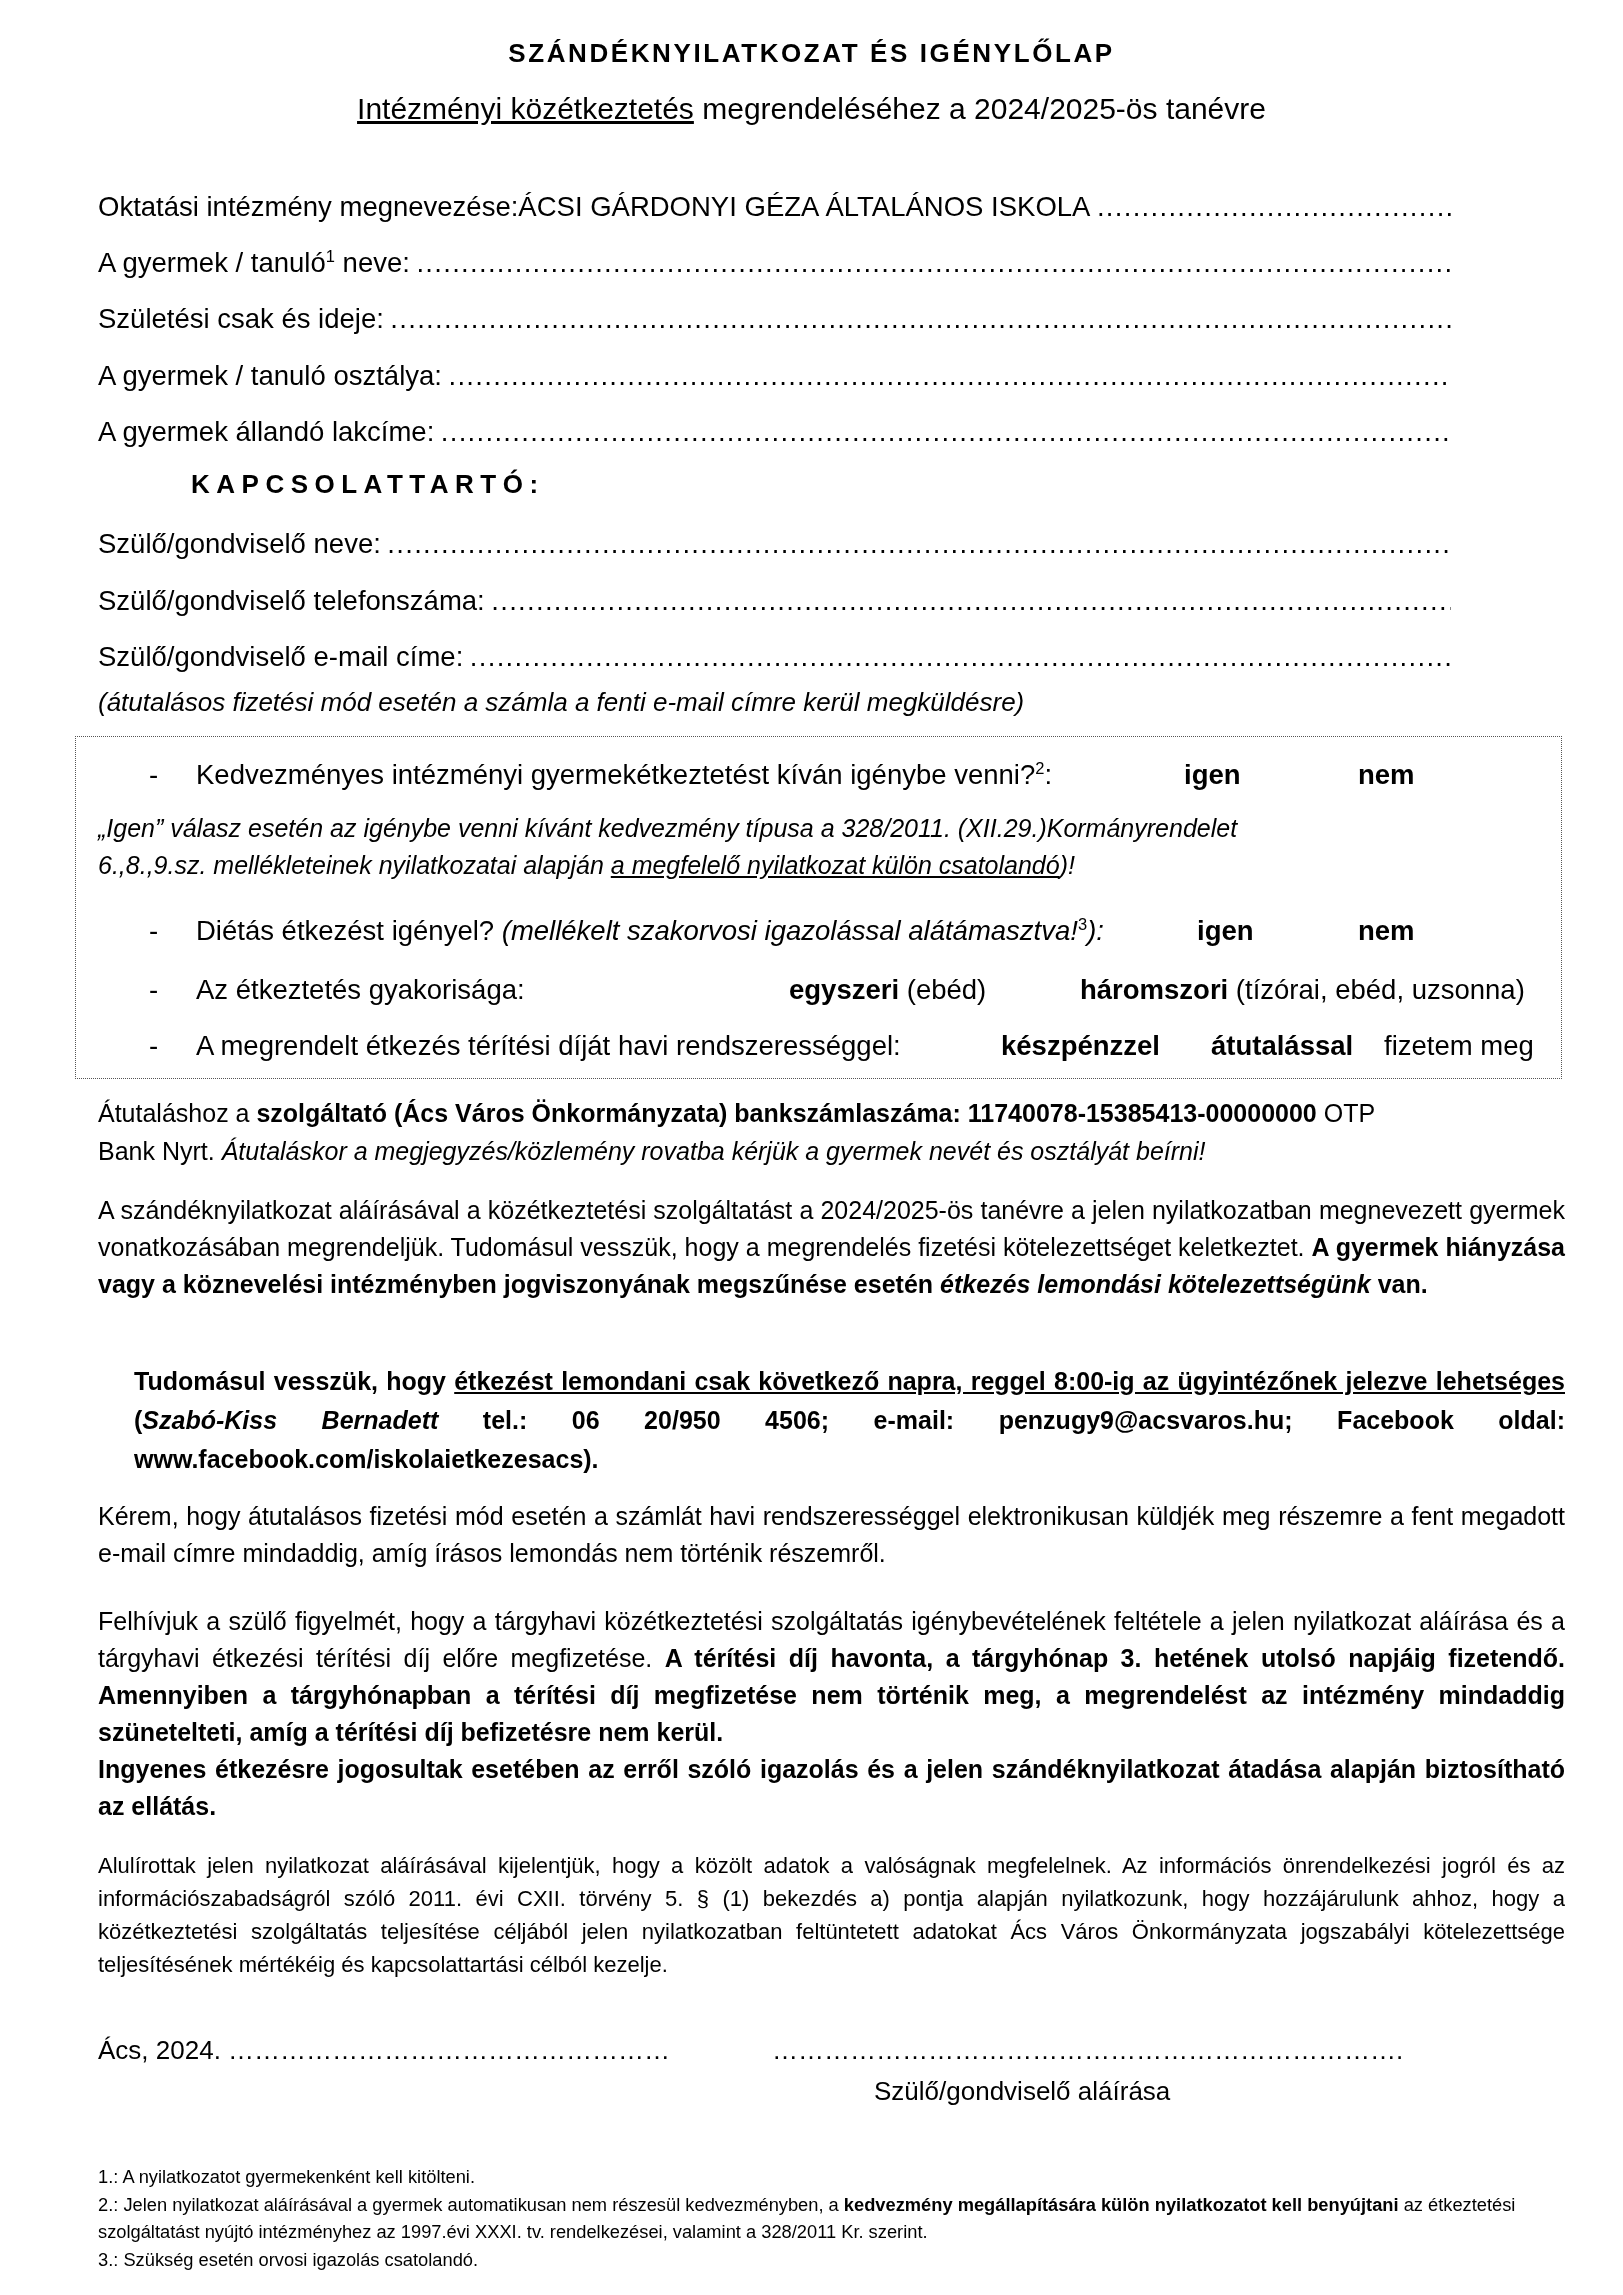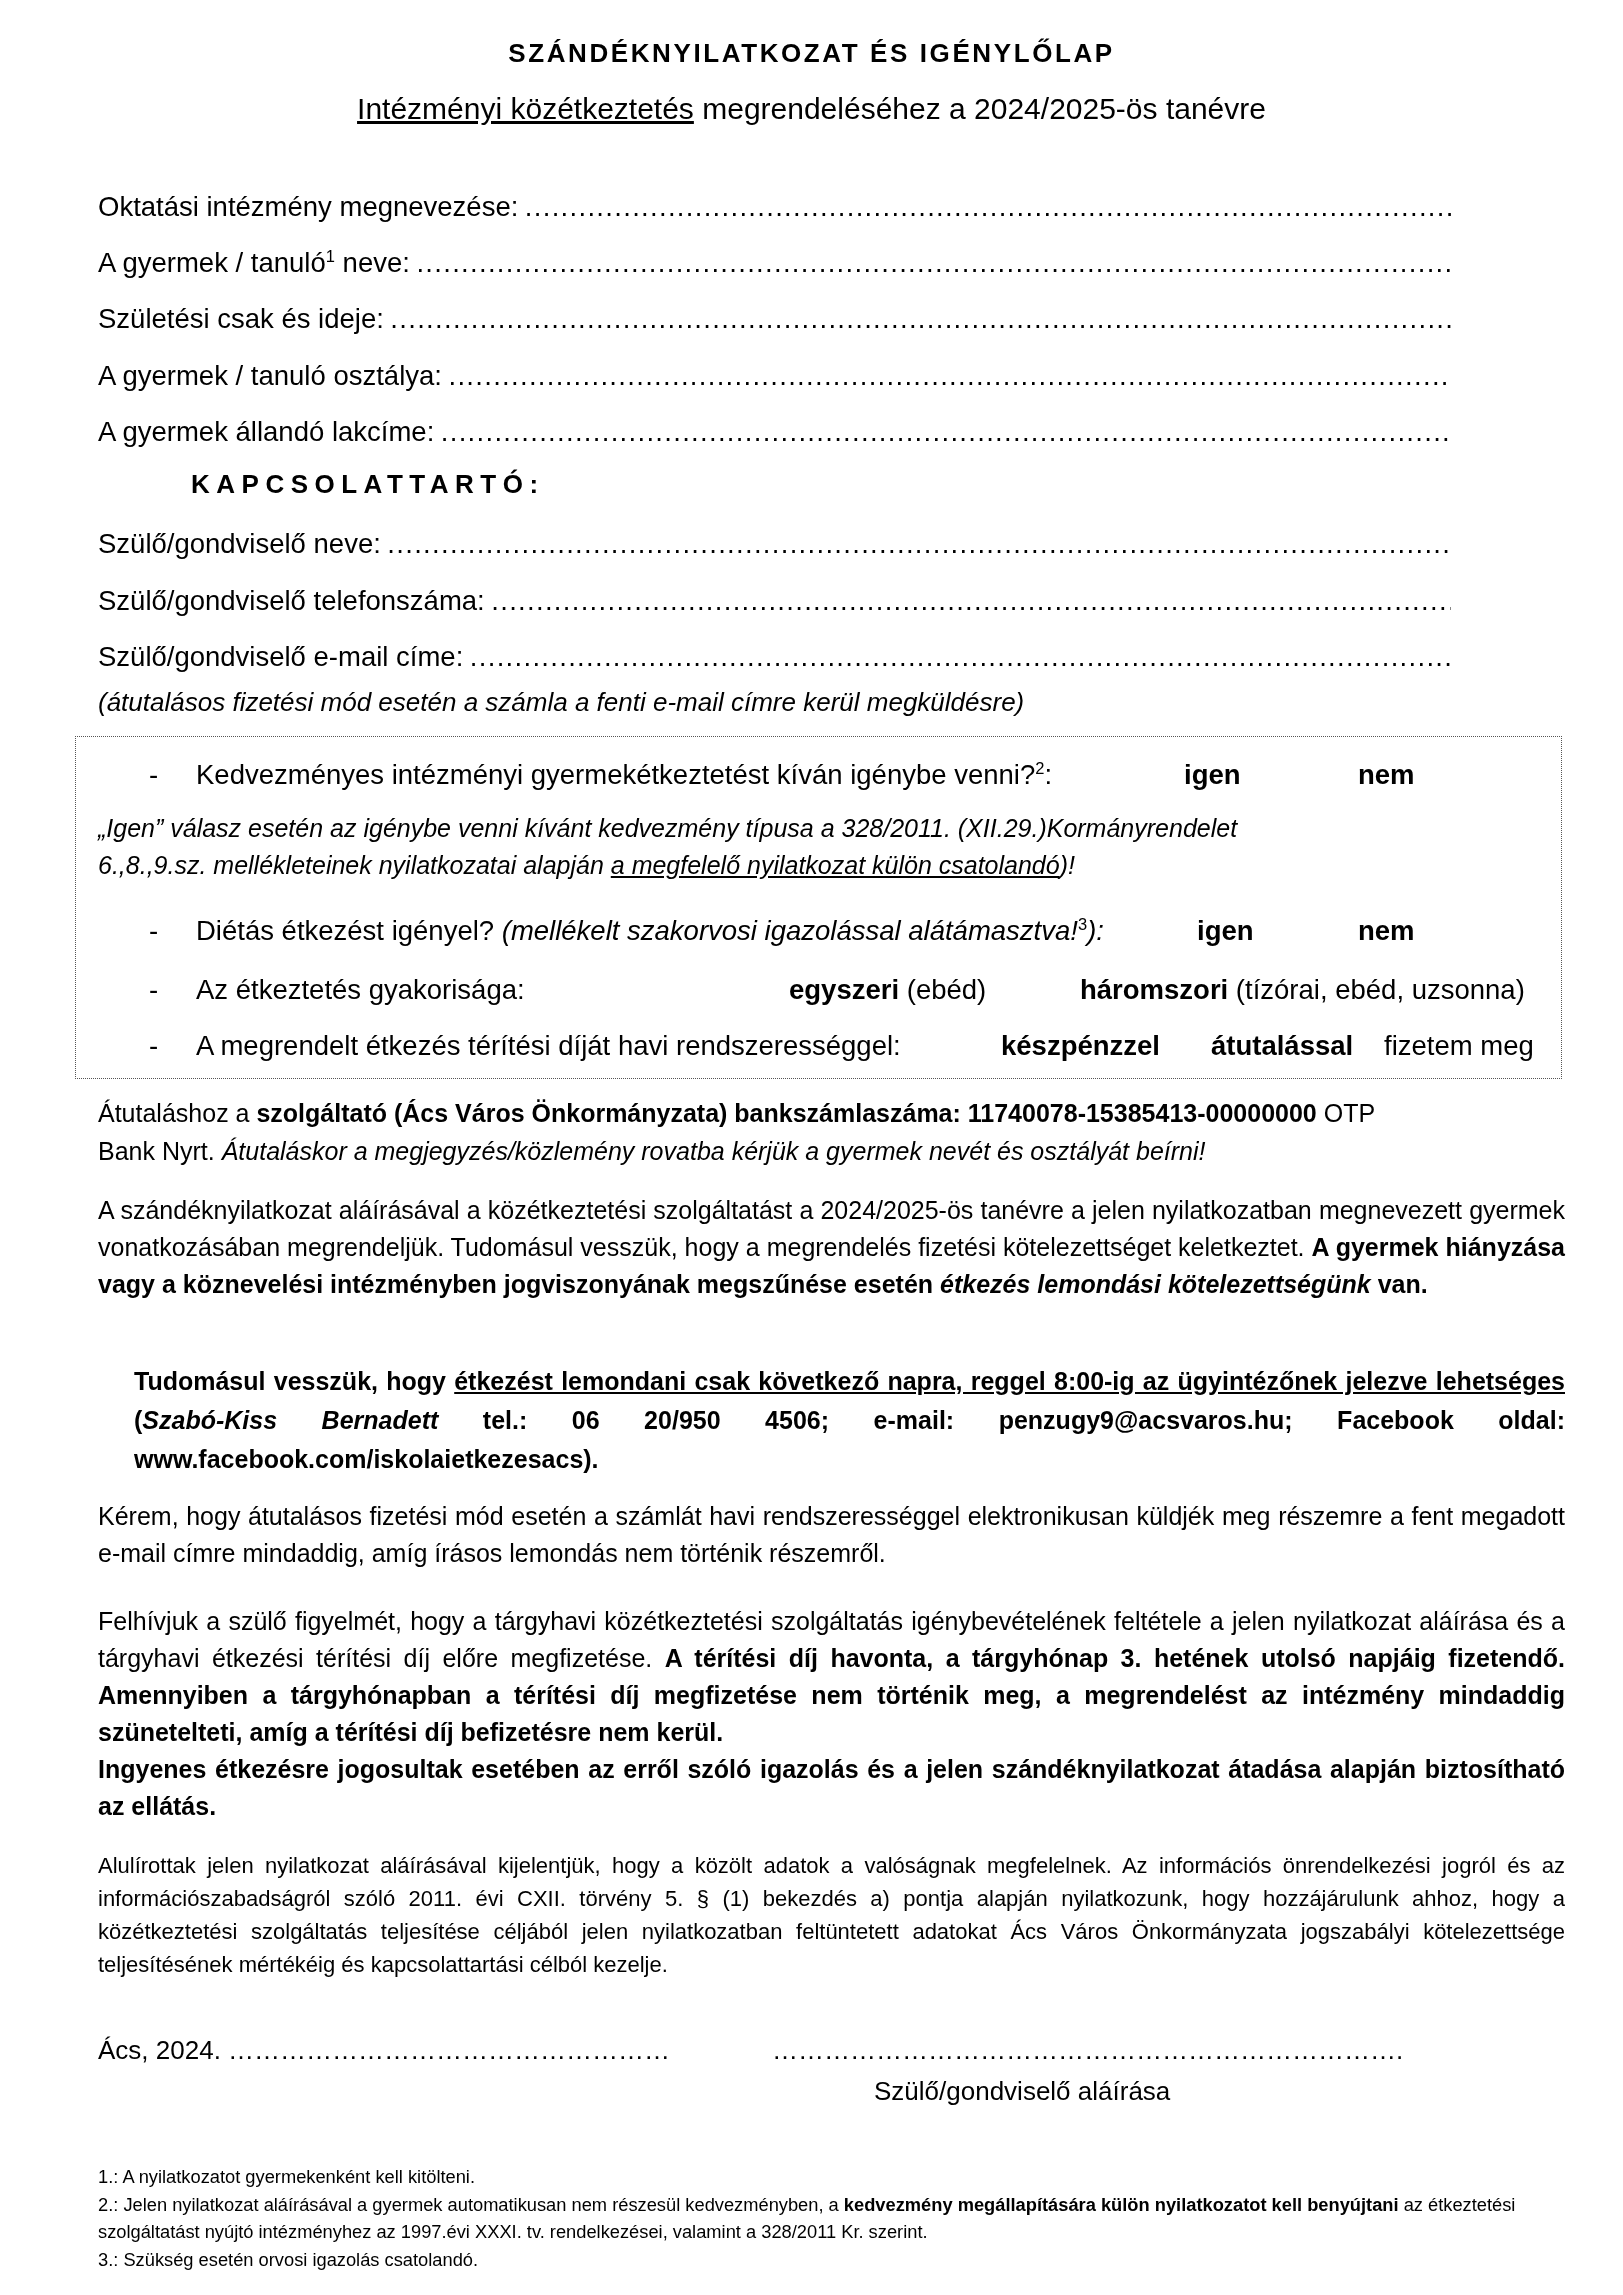--- a/index.html
+++ b/index.html
@@ -52,20 +52,21 @@
 </head>
 <body>
 
 <div class="abs title">SZÁNDÉKNYILATKOZAT ÉS IGÉNYLŐLAP</div>
 <div class="abs subtitle">
   <span class="u">Intézményi közétkeztetés</span><span> megrendeléséhez a 2024/2025-ös tanévre</span>
 </div>
 
 <div class="abs field" style="top:186px">
   <span class="lbl">Oktatási intézmény megnevezése: </span>
+  <span class="lbl">ÁCSI GÁRDONYI GÉZA ÁLTALÁNOS ISKOLA</span>
   <span class="dots">......................................................................................................................................................................................................................................</span>
 </div>
 <div class="abs field" style="top:242px">
   <span class="lbl"><span>A gyermek / tanuló</span><sup>1</sup><span> neve: </span></span>
   <span class="dots">......................................................................................................................................................................................................................................</span>
 </div>
 <div class="abs field" style="top:298px">
   <span class="lbl">Születési csak és ideje: </span>
   <span class="dots">......................................................................................................................................................................................................................................</span>
 </div>

